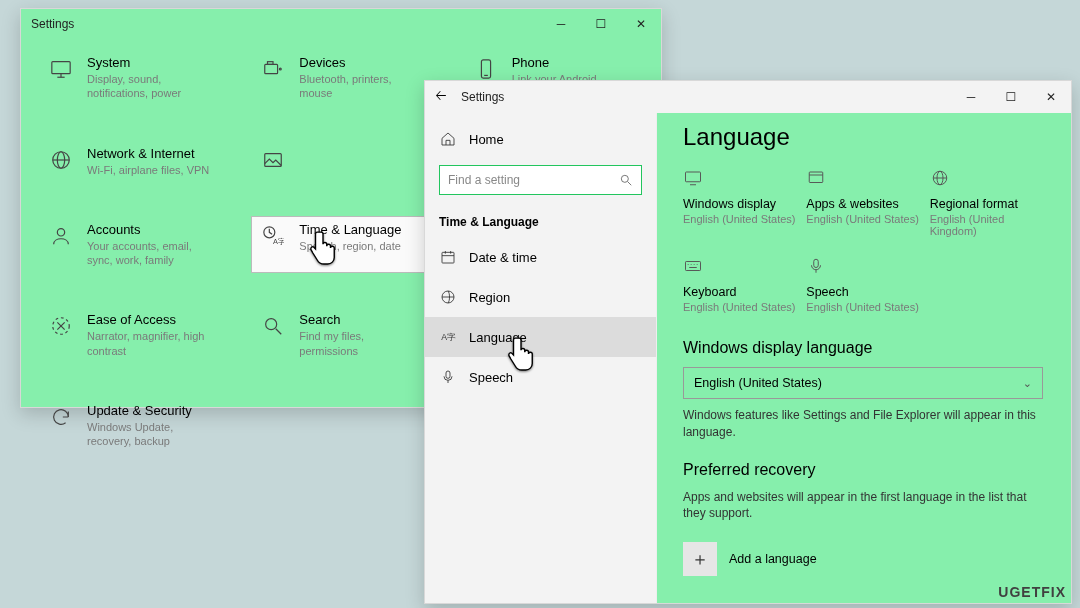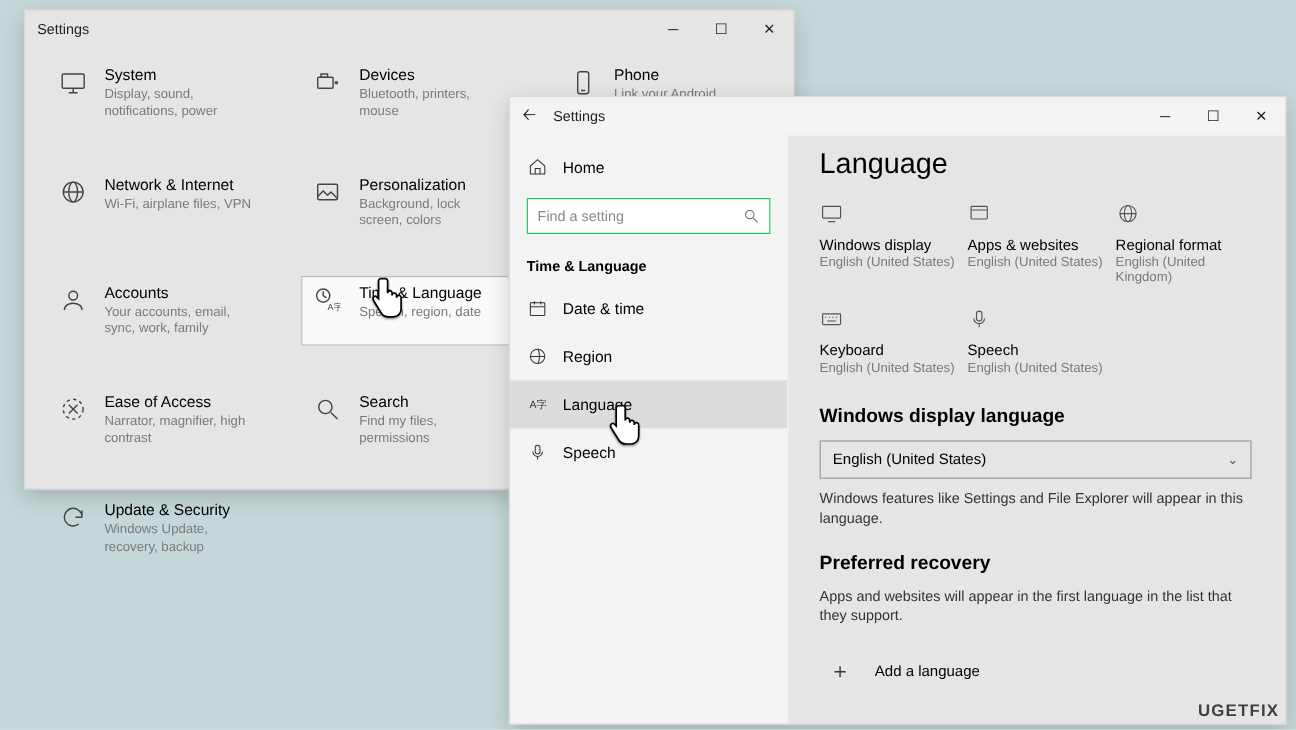--- a/index.html
+++ b/index.html
@@ -6,21 +6,21 @@
   body {
     font-family: "Segoe UI", Arial, sans-serif;
     background: #c5d7d8;
     width: 1080px;
     height: 608px;
     position: relative;
     overflow: hidden;
   }
   .window {
     position: absolute;
-    background: #e5e5e5;
+    background: #86efac;
     border: 1px solid #d8d8d8;
     box-shadow: 0 6px 18px rgba(0,0,0,0.18);
   }
   
   #win1 { left: 20px; top: 8px; width: 642px; height: 400px; }
   .titlebar {
     height: 30px;
     display: flex;
     align-items: center;
     font-size: 12px;
@@ -114,21 +114,21 @@
     display: grid;
     grid-template-columns: repeat(3, 1fr);
     column-gap: 10px;
     row-gap: 20px;
     margin-bottom: 26px;
   }
   .tile .tic { height: 22px; margin-bottom: 6px; }
   .tile .tic svg { width: 20px; height: 18px; stroke: #555; stroke-width: 1.3; fill: none; }
   .tile-title { font-size: 12.5px; color: #000; }
   .tile-sub { font-size: 11px; color: #7a7a7a; margin-top: 2px; }
-  .content h2 { font-size: 16px; font-weight: 700; margin: 6px 0 10px 0; }
+  .content h2 { font-size: 16px; font-weight: 400; margin: 6px 0 10px 0; }
   .dropdown {
     height: 32px;
     border: 1px solid #999;
     display: flex; align-items: center; justify-content: space-between;
     padding: 0 10px;
     font-size: 12.5px;
     margin-bottom: 8px;
   }
   .dropdown .chev { font-size: 11px; color: #555; }
   .helptext { font-size: 12px; color: #333; line-height: 1.4; margin-bottom: 20px; }
@@ -224,24 +224,20 @@
         <div class="cat-desc">Wi-Fi, airplane files, VPN</div>
       </div>
     </div>
     <div class="cat">
       <div class="ic">
           <svg viewBox="0 0 24 24">
             <rect x="3" y="5" width="18" height="14" rx="1"></rect>
             <path d="M3 16l5-5 4 4 3-3 6 6"></path>
           </svg>
         </div>
-      <div>
-        <div class="cat-title">Personalization</div>
-        <div class="cat-desc">Background, lock screen, colors</div>
-      </div>
     </div>
     <div style="visibility:hidden"></div>
 
     <div class="cat">
       <div class="ic">
           <svg viewBox="0 0 24 24">
             <circle cx="12" cy="8" r="4"></circle>
             <path d="M4 21c0-4 4-6 8-6s8 2 8 6"></path>
           </svg>
         </div>

